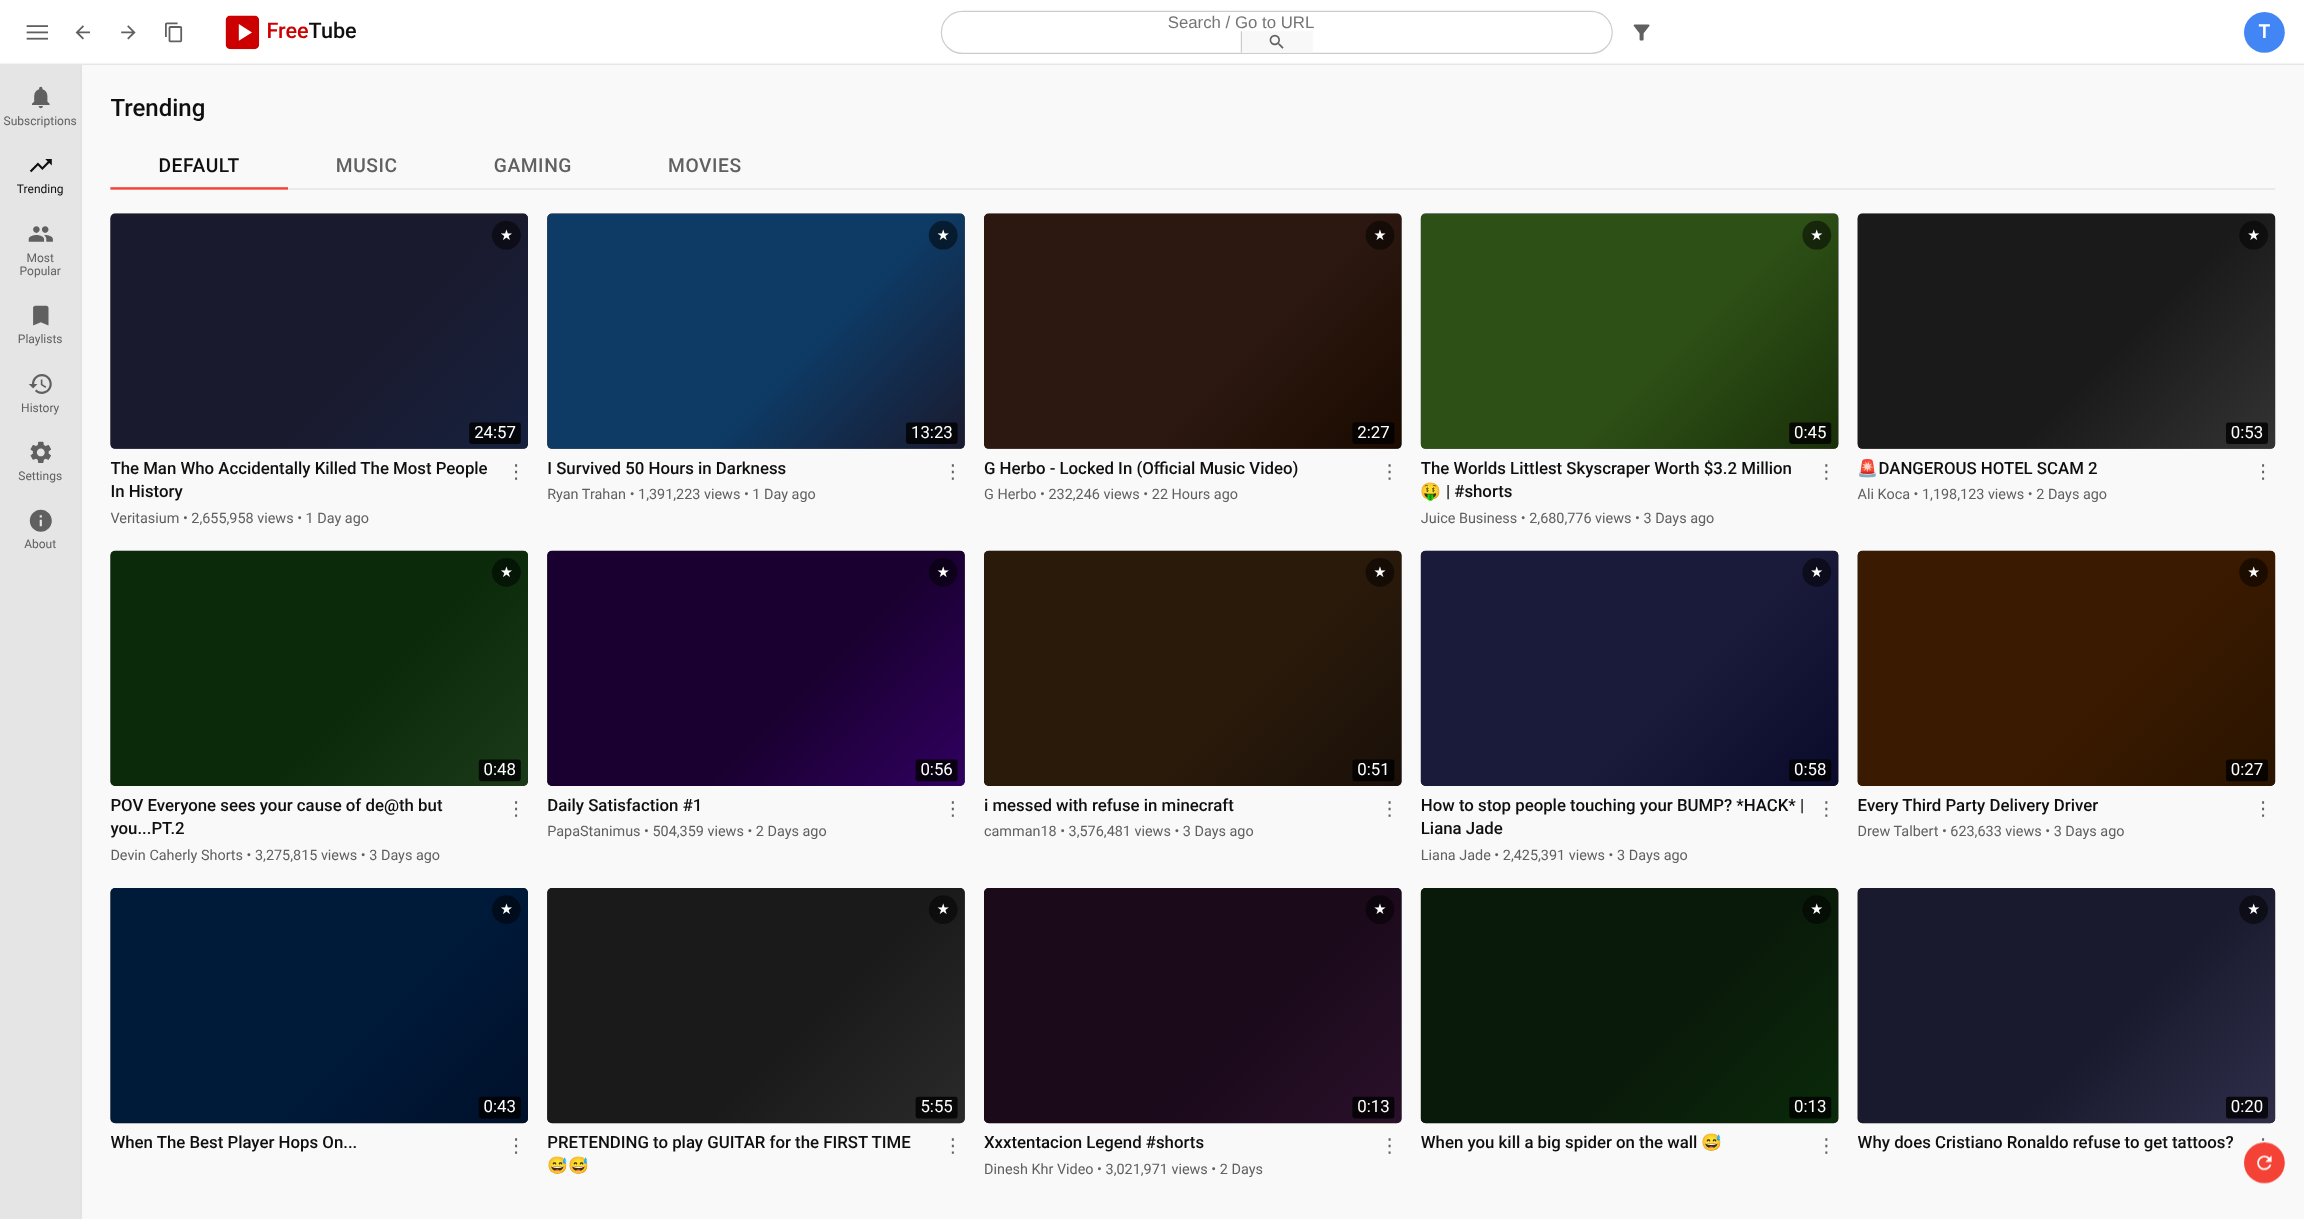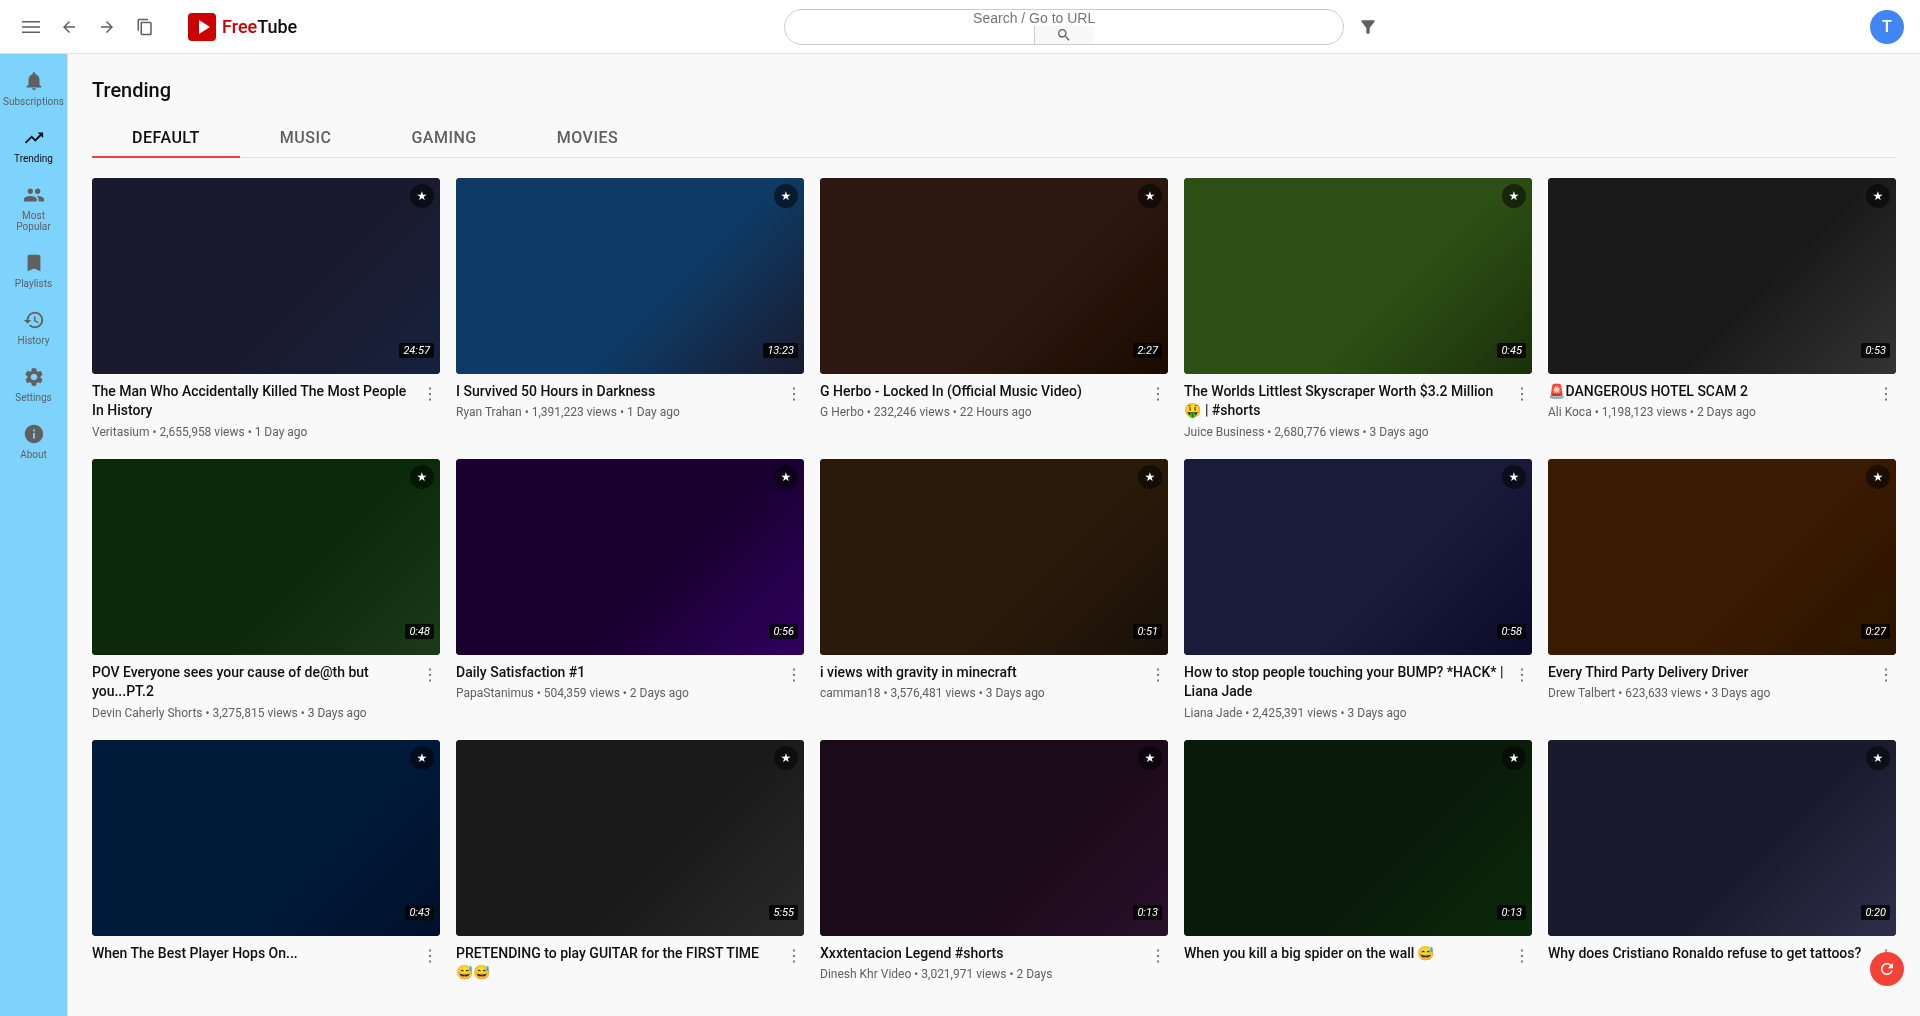--- a/index.html
+++ b/index.html
@@ -46,21 +46,21 @@
     .notification-btn {
       width: 34px; height: 34px; border-radius: 50%;
       background: #f44336; color: #fff; font-size: 16px;
       display: flex; align-items: center; justify-content: center; cursor: pointer;
       position: fixed; right: 16px; bottom: 30px;
     }
 
     
     .sidebar {
       position: fixed; top: 54px; left: 0; width: 68px;
-      background: #7dd3fc; border-right: 1px solid #e0e0e0;
+      background: #e5e5e5; border-right: 1px solid #e0e0e0;
       display: flex; flex-direction: column; align-items: center;
       padding: 8px 0; gap: 4px; bottom: 0; z-index: 50;
     }
     .sidebar-item {
       display: flex; flex-direction: column; align-items: center;
       gap: 4px; padding: 8px 4px; cursor: pointer; width: 100%;
       border-radius: 8px; color: #606060;
     }
     .sidebar-item.active { color: #0f0f0f; }
     .sidebar-item svg { width: 22px; height: 22px; }
@@ -86,23 +86,23 @@
 
     
     .video-grid {
       display: grid; grid-template-columns: repeat(5, 1fr);
       gap: 20px 16px;
     }
     .video-card { cursor: pointer; }
     .thumb-container { position: relative; width: 100%; padding-top: 56.25%; border-radius: 4px; overflow: hidden; background: #222; }
     .thumb-bg { position: absolute; top: 0; left: 0; right: 0; bottom: 0; }
     .thumb-duration {
-      position: absolute; bottom: 16px; right: 6px;
+      position: absolute; bottom: 4px; right: 6px;
       background: rgba(0,0,0,0.8); color: #fff;
-      font-size: 11px; padding: 1px 4px; border-radius: 2px; font-style: italic;
+      font-size: 14px; padding: 1px 4px; border-radius: 2px;
     }
     .thumb-star {
       position: absolute; top: 6px; right: 6px;
       width: 24px; height: 24px; background: rgba(0,0,0,0.5); border-radius: 50%;
       display: flex; align-items: center; justify-content: center; color: #fff; font-size: 12px;
     }
     .video-info { display: flex; align-items: flex-start; gap: 6px; margin-top: 8px; }
     .video-text { flex: 1; }
     .video-title { font-size: 14px; font-weight: 500; line-height: 1.4; margin-bottom: 4px; display: -webkit-box; -webkit-line-clamp: 2; -webkit-box-orient: vertical; overflow: hidden; }
     .video-meta { font-size: 12px; color: #606060; }
@@ -337,21 +337,21 @@
     </div>
   </div>
       <div class="video-card">
     <div class="thumb-container">
       <div class="thumb-bg thumb-8"></div>
       <div class="thumb-duration">0:51</div>
       <div class="thumb-star">★</div>
     </div>
     <div class="video-info">
       <div class="video-text">
-        <div class="video-title">i views with gravity in minecraft</div>
+        <div class="video-title">i messed with refuse in minecraft</div>
         <div class="video-meta">camman18 • 3,576,481 views • 3 Days ago</div>
       </div>
       <button class="more-btn">⋮</button>
     </div>
   </div>
       <div class="video-card">
     <div class="thumb-container">
       <div class="thumb-bg thumb-9"></div>
       <div class="thumb-duration">0:58</div>
       <div class="thumb-star">★</div>

